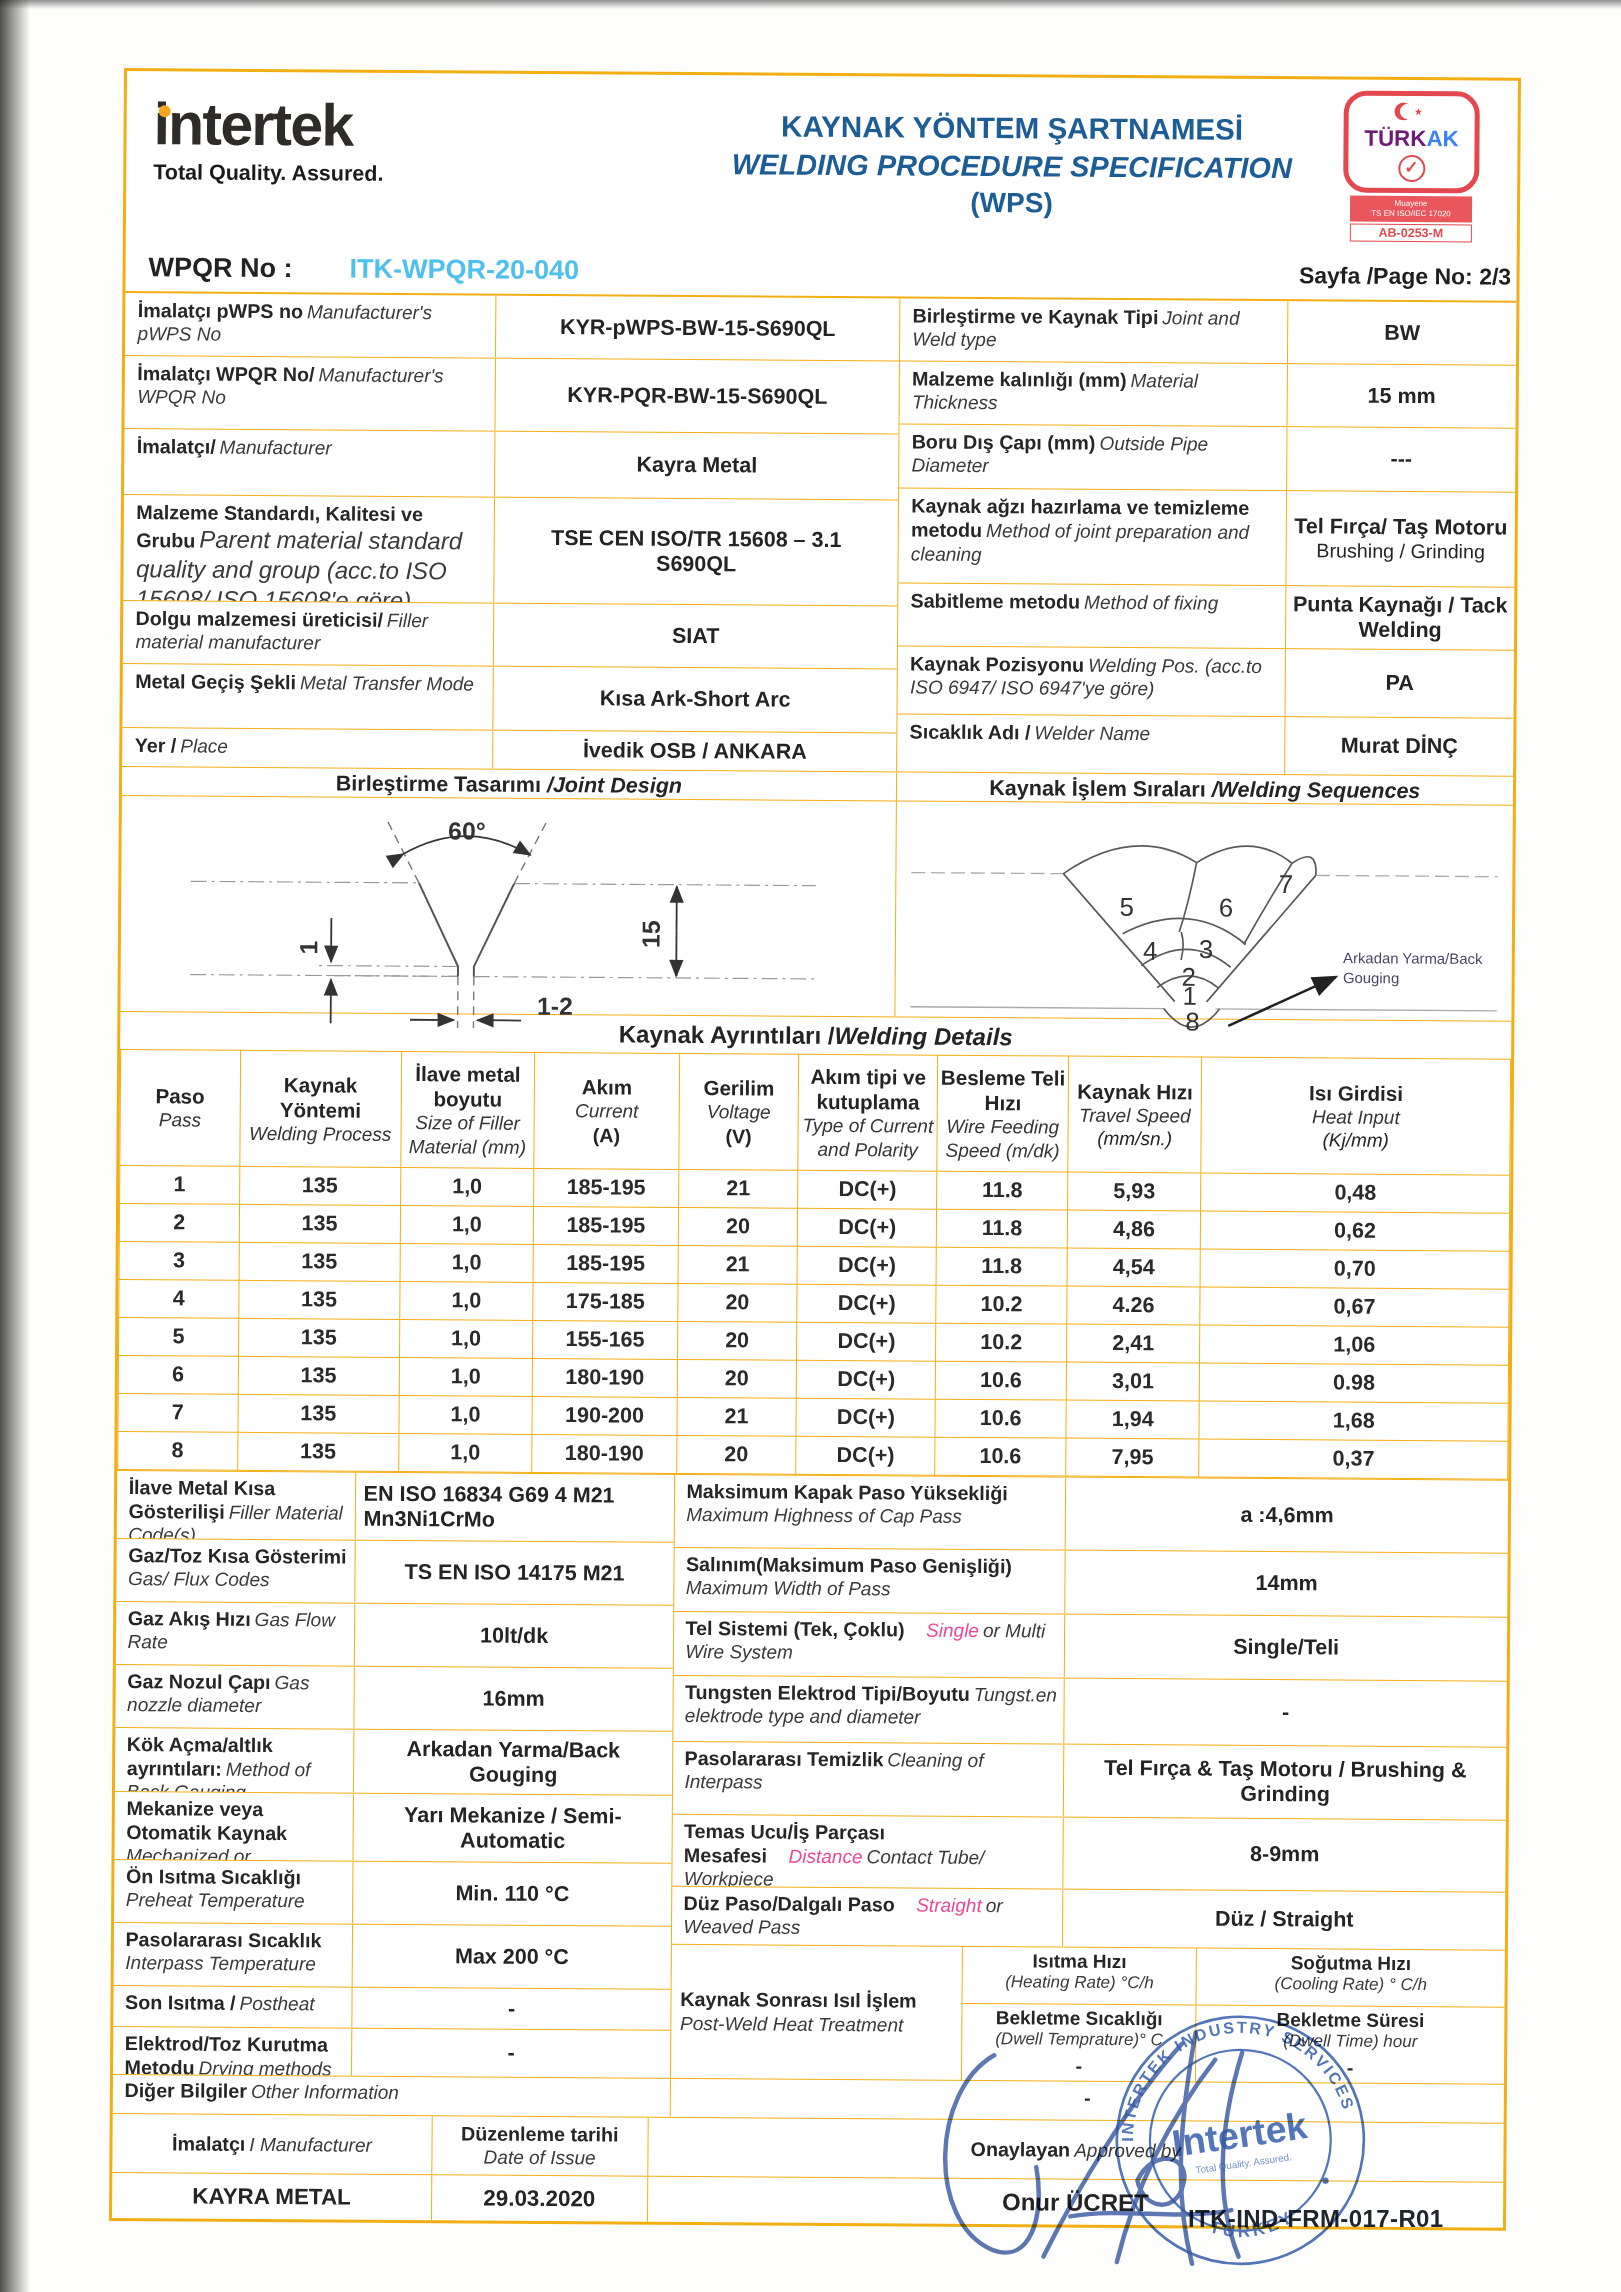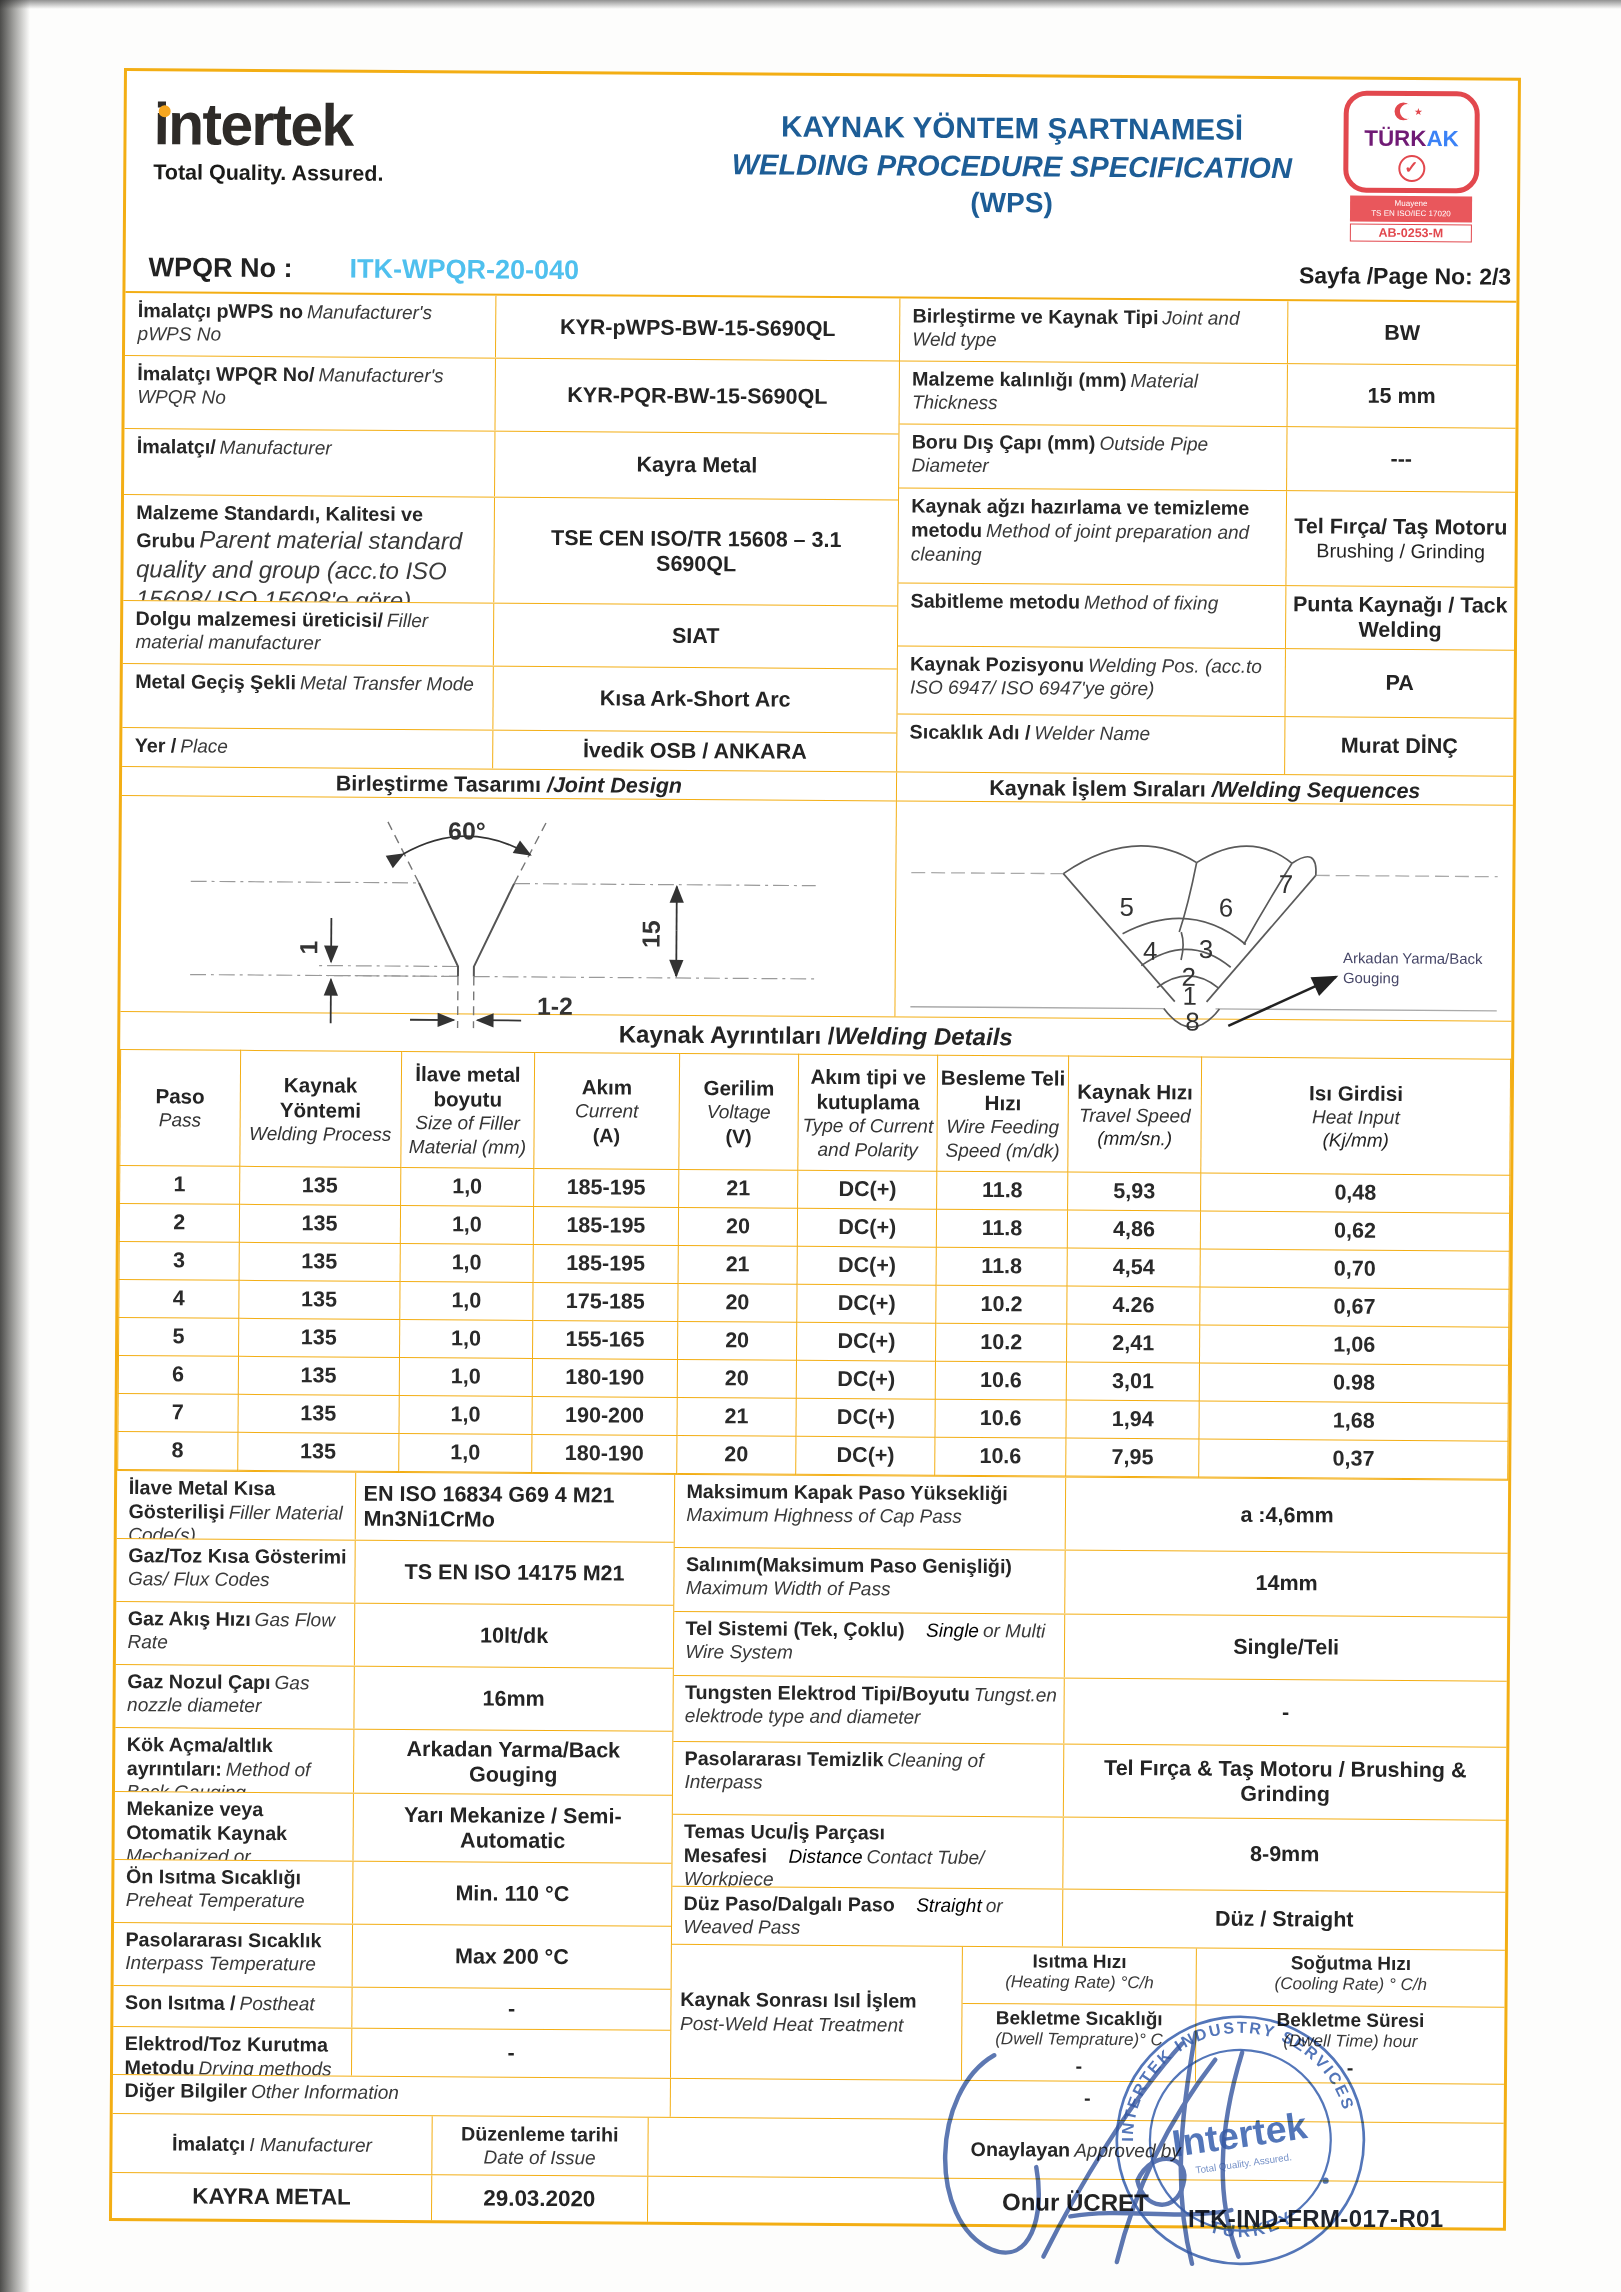--- a/index.html
+++ b/index.html
@@ -35,21 +35,21 @@
 
   
   .wpqr-row { display:flex; align-items:center; height:48px; padding:0 5.4px 0 23px; }
   .wpqr-label { font-size:27px; font-weight:bold; color:#222; }
   .wpqr-value { font-size:27px; font-weight:bold; color:#4fc0ee; margin-left:57px; }
   .pageno { margin-left:auto; font-size:23px; font-weight:bold; color:#1f1f1f; white-space:nowrap; }
 
   
   .lt { font-weight:bold; font-size:19.7px; color:#262626; }
   .le { font-style:italic; font-size:19px; color:#3a3a3a; }
-  .note { font-style:italic; font-weight:normal; font-size:19px; color:#000000; margin-left:21.5px;margin-top:44px; }
+  .note { font-style:italic; font-weight:normal; font-size:19px; color:#ec4899; margin-left:21.5px;margin-top:44px; }
   .note:empty, .v2:empty, .v2r:empty, .cu:empty { display:none; }
 
   
   .info-grid { display:flex; height:475px; border-top:2.7px solid #f3ae14; }
   .half { display:flex; flex-direction:column; }
   .hl { width:55.7%; border-right:1.8px solid #f3ae14; }
   .hr { width:44.3%; }
   .irow { display:flex; border-bottom:1.8px solid #f3ae14; overflow:hidden; }
   .irow:last-child { border-bottom:none; flex:1; }
   .ilabel { padding:4.5px 7.2px 1.8px 12.5px; line-height:1.25; }

